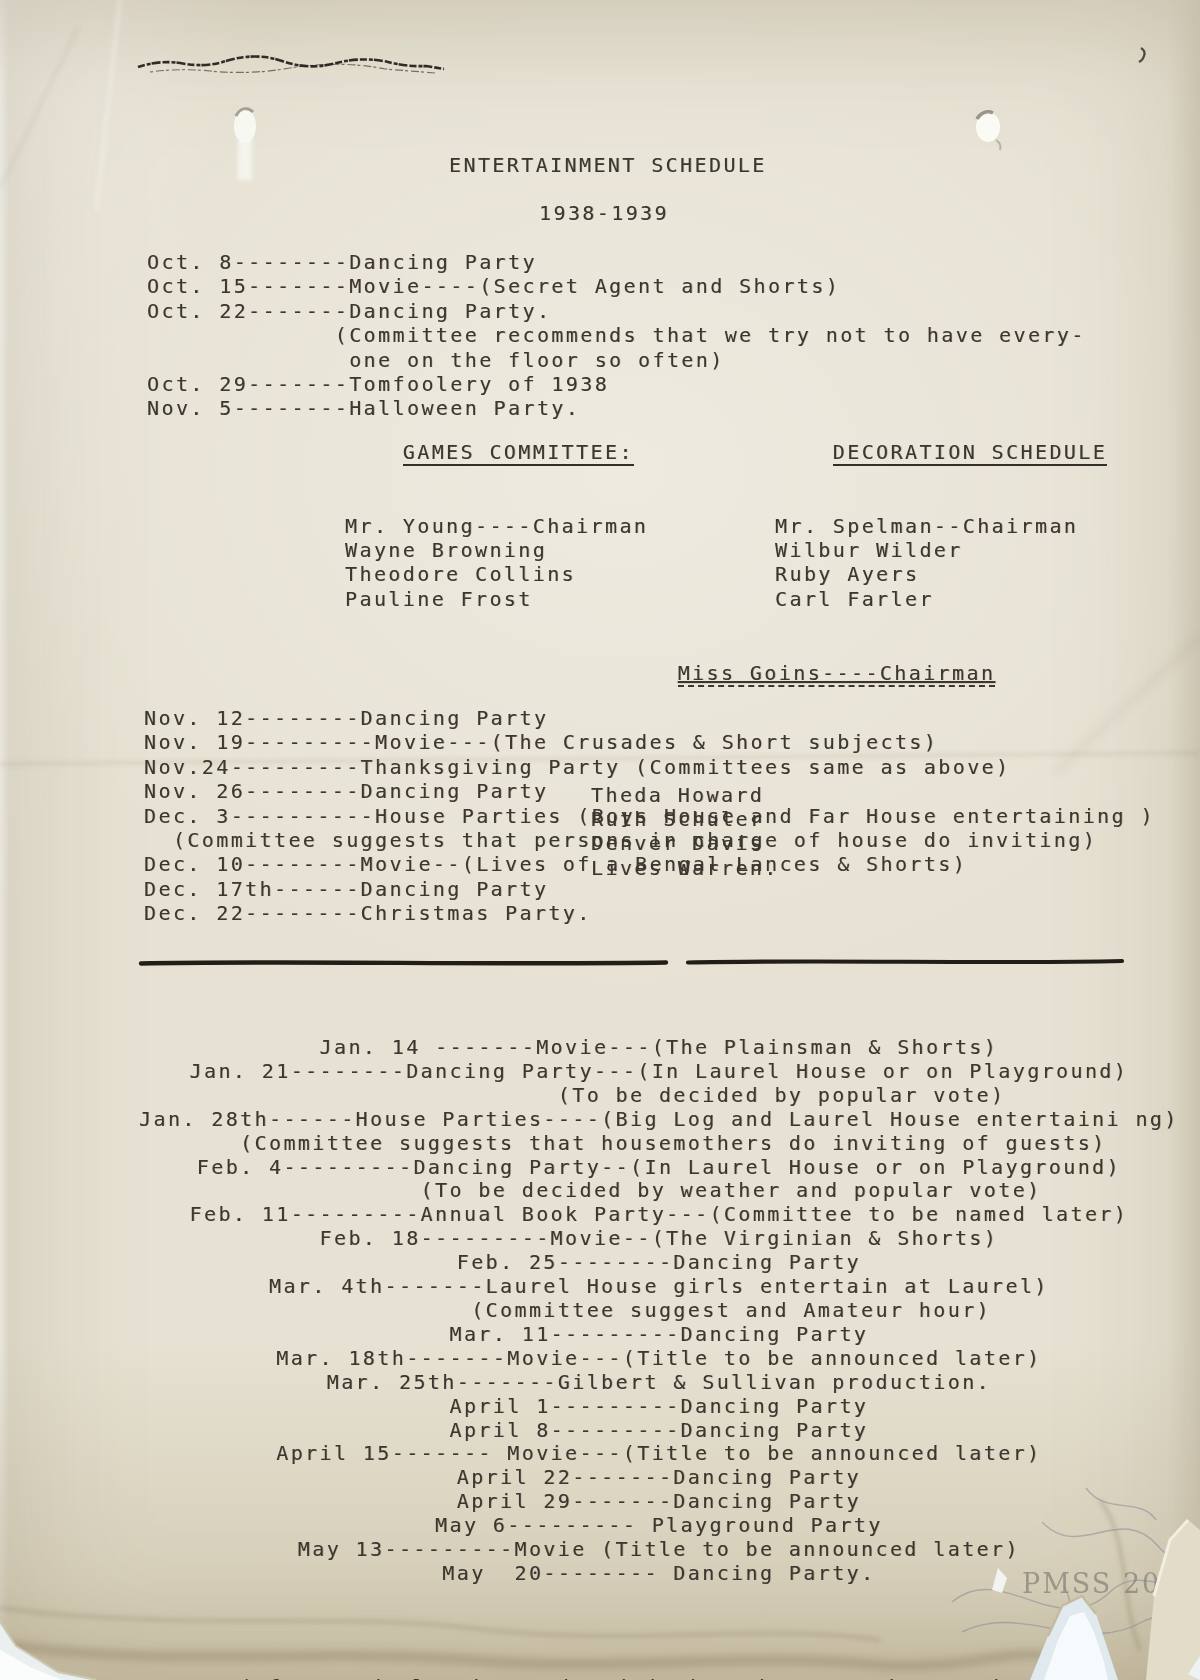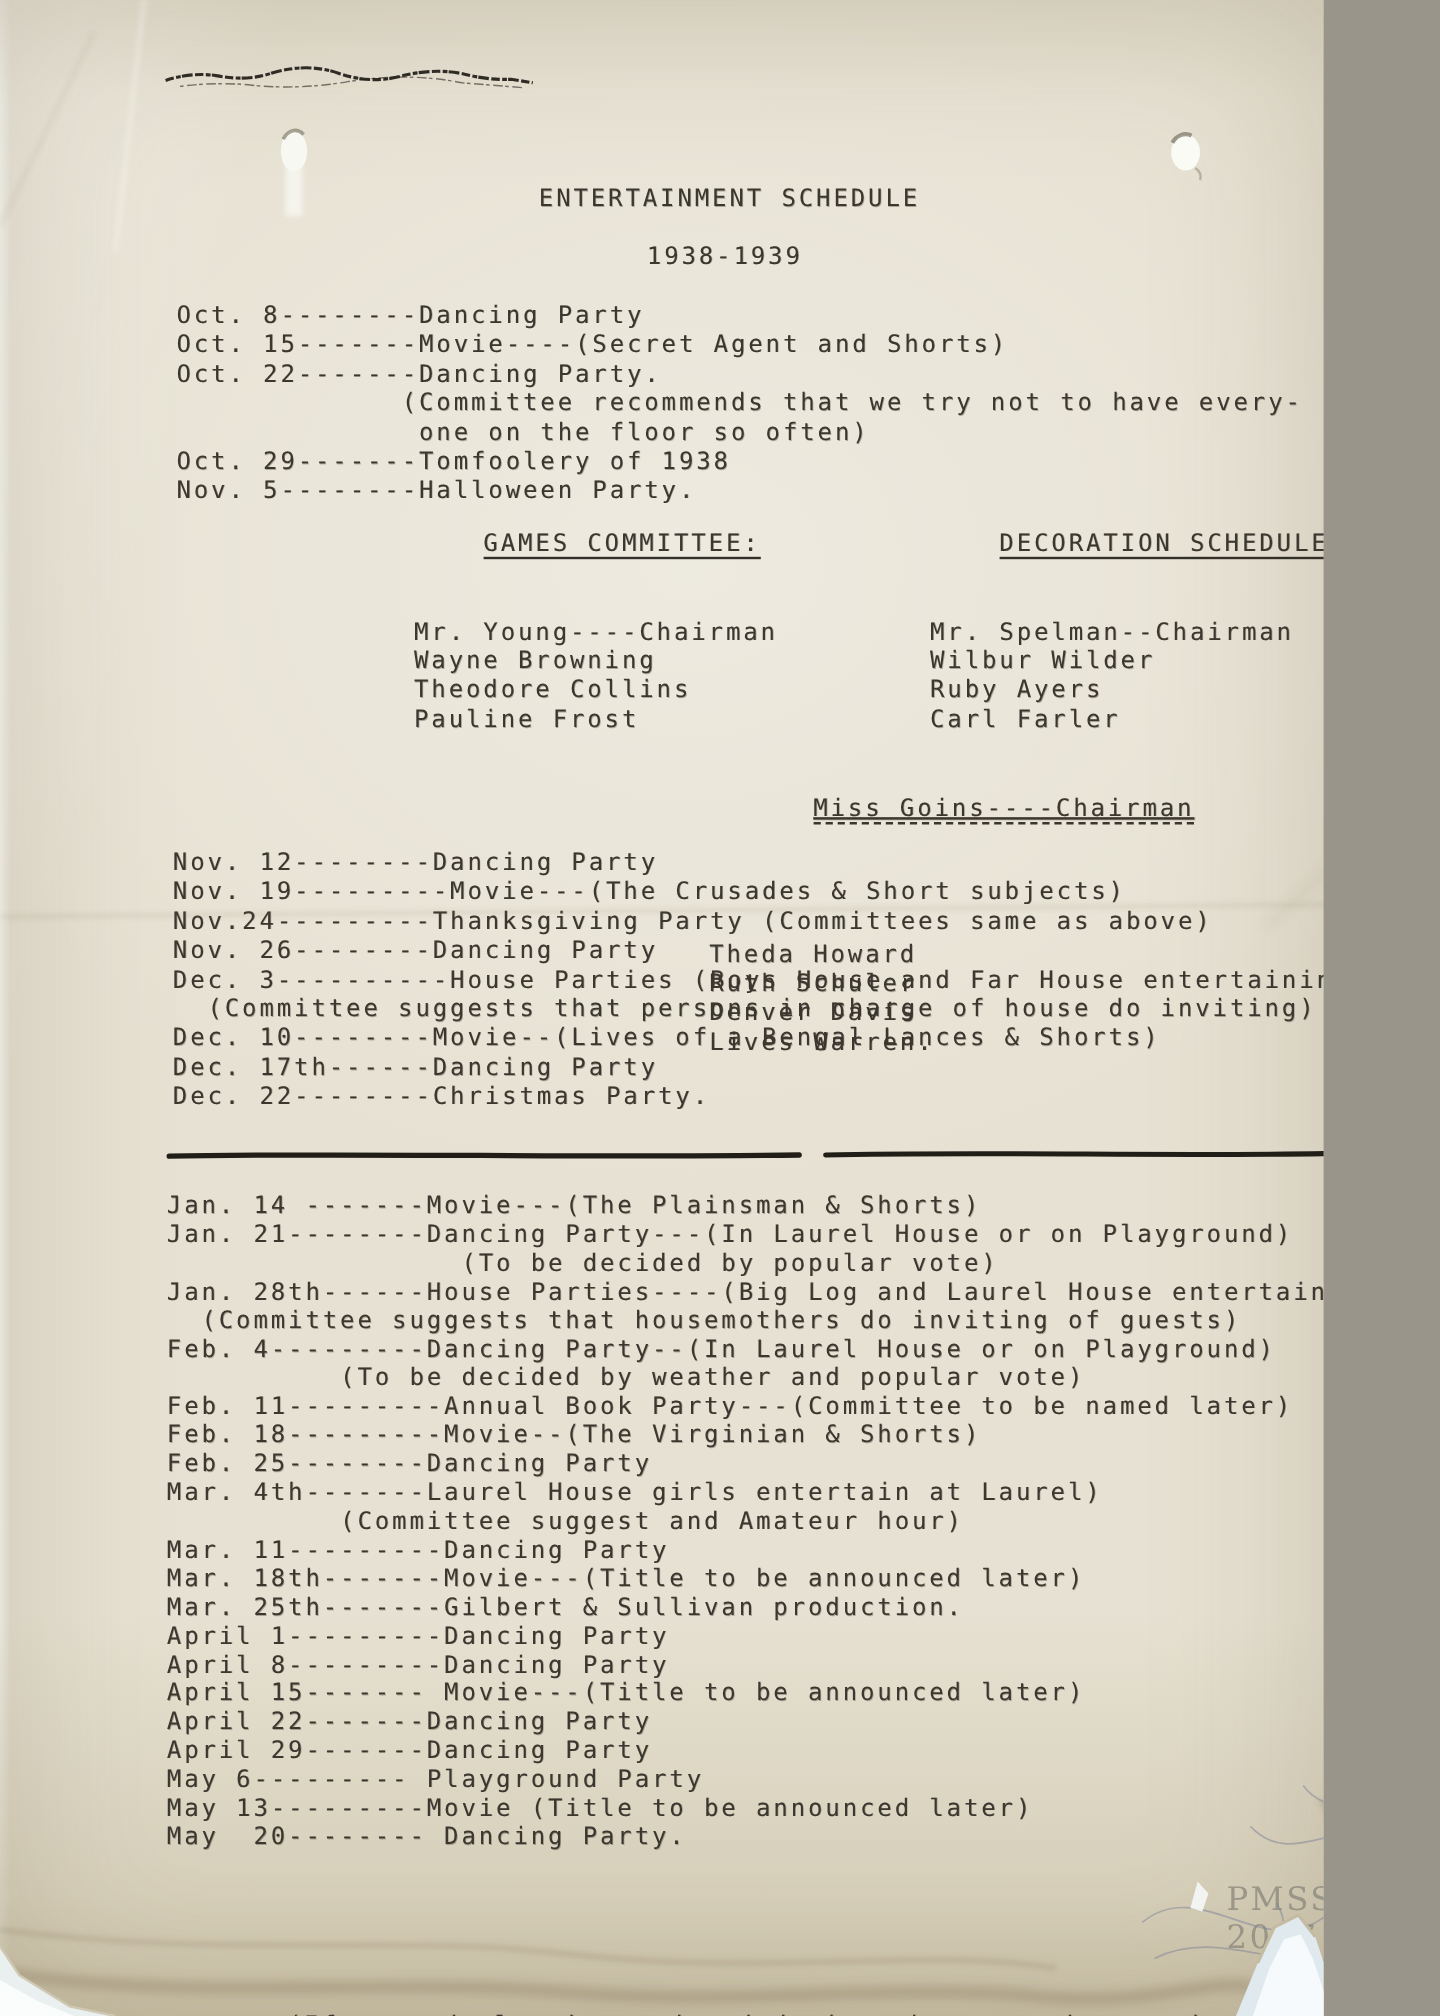--- a/index.html
+++ b/index.html
@@ -1,18 +1,18 @@
 <!DOCTYPE html>
 <html><head>
 <meta charset="utf-8">
 <style>
   html,body{margin:0;padding:0;background:#9a958a;}
   .scan{
     position:relative;
-    width:1103px;height:1680px;
+    width:1200px;height:1680px;
     overflow:hidden;
     background-color:#e6e1d2;
     background-image:
       radial-gradient(ellipse 950px 760px at 52% 28%, rgba(255,255,255,0.30), rgba(255,255,255,0) 72%),
       linear-gradient(104deg, rgba(255,255,255,0.28) 0%, rgba(255,255,255,0) 16%),
       linear-gradient(to bottom, rgba(222,215,198,0.55) 0%, rgba(222,215,198,0) 5%, rgba(222,215,198,0) 80%, rgba(203,193,166,0.55) 94%, rgba(188,176,145,0.65) 100%),
       linear-gradient(to right, rgba(252,252,248,0.85) 0px, rgba(252,252,248,0) 9px, rgba(252,252,248,0) 1168px, rgba(198,189,166,0.45) 1200px);
     box-shadow: inset 0 0 140px rgba(128,117,90,0.28);
     font-family:"DejaVu Sans Mono", monospace;
   }
@@ -82,21 +82,21 @@
   <div class="typed" style="left:144px;top:706px;">Nov. 12--------Dancing Party
 Nov. 19---------Movie---(The Crusades &amp; Short subjects)
 Nov.24---------Thanksgiving Party (Committees same as above)
 Nov. 26--------Dancing Party
 Dec. 3----------House Parties (Boys House and Far House entertaining )
   (Committee suggests that persons in charge of house do inviting)
 Dec. 10--------Movie--(Lives of a Bengal Lances &amp; Shorts)
 Dec. 17th------Dancing Party
 Dec. 22--------Christmas Party.</div>
 
-  <div class="typed" style="left:139px;top:993px;line-height:23.9px;">Jan. 14 -------Movie---(The Plainsman &amp; Shorts)
+  <div class="typed" style="left:139px;top:1036px;line-height:23.9px;text-align:center;">Jan. 14 -------Movie---(The Plainsman &amp; Shorts)
 Jan. 21--------Dancing Party---(In Laurel House or on Playground)
                  (To be decided by popular vote)
 Jan. 28th------House Parties----(Big Log and Laurel House entertaini ng)
   (Committee suggests that housemothers do inviting of guests)
 Feb. 4---------Dancing Party--(In Laurel House or on Playground)
           (To be decided by weather and popular vote)
 Feb. 11---------Annual Book Party---(Committee to be named later)
 Feb. 18---------Movie--(The Virginian &amp; Shorts)
 Feb. 25--------Dancing Party
 Mar. 4th-------Laurel House girls entertain at Laurel)

